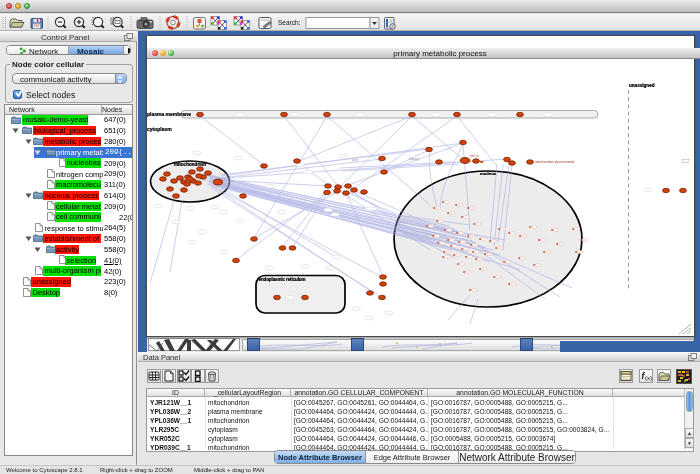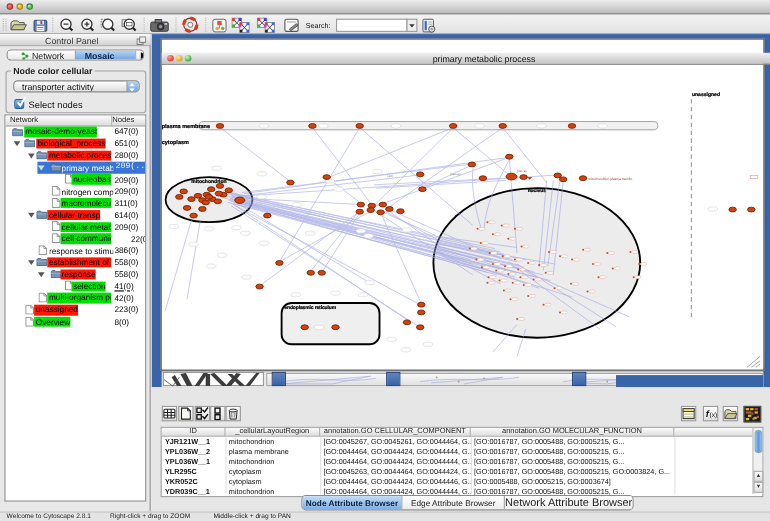--- a/index.html
+++ b/index.html
@@ -147,21 +147,21 @@
 <div style="width:55px;height:100%;background:linear-gradient(#b5d4f5,#74a7e0);position:relative;border-right:1px solid #999;">
 <span class="a" style="left:0;top:1px;width:43px;text-align:center;font-size:8px;font-weight:bold;color:#102a50;">Mosaic</span>
       </div>
 <div style="flex:1;position:relative;background:linear-gradient(#fff,#e8e8e8);">
 <span class="a" style="left:4px;top:0.5px;font-size:8px;color:#000;">▶</span>
       </div>
 </div>
     <div class="a" style="left:5px;top:33px;width:128px;height:39px;border:1px solid #a2a2a2;border-radius:3px;"></div>
 <span class="a" style="left:10px;top:28.5px;font-size:8px;font-weight:bold;color:#222;background:#e8e8e8;padding:0 2px;">Node color cellular</span>
     <div class="a" style="left:12px;top:42px;width:115px;height:11px;border:1px solid #8a8a8a;border-radius:4px;background:linear-gradient(#fff,#dedede);overflow:hidden;">
-<span class="a" style="left:7px;top:1px;font-size:8px;color:#111;">transporter activity</span>
+<span class="a" style="left:7px;top:1px;font-size:8px;color:#111;">communicati activity</span>
 <div class="a" style="right:0;top:0;width:11px;height:11px;background:linear-gradient(#b5d2f5,#6d9fe0);border-left:1px solid #8a8a8a;"></div>
 <svg class="a" style="right:1px;top:0px;" width="10" height="11">
         <path d="M5 1.5 L7.5 4.5 L2.5 4.5 Z" fill="#fff"></path>
         <path d="M5 9.5 L7.5 6.5 L2.5 6.5 Z" fill="#fff"></path>
       </svg>
 </div>
     <div class="a" style="left:13px;top:58.5px;width:9px;height:9px;border-radius:2px;background:linear-gradient(#7db3ea,#3a78c8);border:1px solid #2a5a9a;"></div>
 <svg class="a" style="left:14px;top:55.5px;" width="12" height="12">
       <path d="M2 6 L4.5 9 L9 1.5" fill="none" stroke="#fff" stroke-width="1.8"></path>
     </svg>
@@ -224,57 +224,57 @@
       </svg>
       <span class="a" style="left:49.5px;top:74.9px;max-width:46px;overflow:hidden;white-space:nowrap;font-size:7.5px;line-height:9.6px;color:#000;background:#00e000;padding-left:1.5px;">macromolecule m</span>
       <span class="a" style="left:99px;top:75.10000000000001px;font-size:7.5px;line-height:9.3px;color:#000;">311(0)</span>
       <svg class="a" style="left:20px;top:88.10000000000001px;" width="8" height="6">
         <path d="M0.5 0.5 L6.5 0.5 L3.5 5 Z" fill="#555"></path>
       </svg>
       <svg class="a" style="left:28px;top:86.10000000000001px;" width="10" height="8">
         <path d="M0.5 7.5 L0.5 2 L1.5 1 L4 1 L5 2 L9.5 2 L9.5 7.5 Z" fill="#7694b5" stroke="#44617f" stroke-width="0.8"></path>
         <path d="M0.5 3.5 L9.5 3.5" stroke="#9fb6cf" stroke-width="0.8"></path>
       </svg>
-      <span class="a" style="left:38.0px;top:85.7px;max-width:57.5px;overflow:hidden;white-space:nowrap;font-size:7.5px;line-height:9.6px;color:#000;background:#ff1500;padding-left:1.5px;">cellular transp</span>
+      <span class="a" style="left:38.0px;top:85.7px;max-width:57.5px;overflow:hidden;white-space:nowrap;font-size:7.5px;line-height:9.6px;color:#000;background:#ff1500;padding-left:1.5px;">nucleus process</span>
       <span class="a" style="left:99px;top:85.9px;font-size:7.5px;line-height:9.3px;color:#000;">614(0)</span>
       <svg class="a" style="left:42px;top:96.4px;" width="8" height="9">
         <path d="M0.5 0.5 L5 0.5 L7.5 3 L7.5 8.5 L0.5 8.5 Z" fill="#fff" stroke="#777" stroke-width="0.8"></path>
         <path d="M5 0.5 L5 3 L7.5 3" fill="none" stroke="#777" stroke-width="0.7"></path>
       </svg>
       <span class="a" style="left:49.5px;top:96.5px;max-width:46px;overflow:hidden;white-space:nowrap;font-size:7.5px;line-height:9.6px;color:#000;background:#00e000;padding-left:1.5px;">cellular metaboli</span>
       <span class="a" style="left:99px;top:96.7px;font-size:7.5px;line-height:9.3px;color:#000;">209(0)</span>
       <svg class="a" style="left:42px;top:107.2px;" width="8" height="9">
         <path d="M0.5 0.5 L5 0.5 L7.5 3 L7.5 8.5 L0.5 8.5 Z" fill="#fff" stroke="#777" stroke-width="0.8"></path>
         <path d="M5 0.5 L5 3 L7.5 3" fill="none" stroke="#777" stroke-width="0.7"></path>
       </svg>
       <span class="a" style="left:49.5px;top:107.3px;max-width:46px;overflow:hidden;white-space:nowrap;font-size:7.5px;line-height:9.6px;color:#000;background:#00e000;padding-left:1.5px;">cell communicati</span>
       <span class="a" style="left:114px;top:107.5px;font-size:7.5px;line-height:9.3px;color:#000;">22(0)</span>
       <svg class="a" style="left:30px;top:118.0px;" width="8" height="9">
         <path d="M0.5 0.5 L5 0.5 L7.5 3 L7.5 8.5 L0.5 8.5 Z" fill="#fff" stroke="#777" stroke-width="0.8"></path>
         <path d="M5 0.5 L5 3 L7.5 3" fill="none" stroke="#777" stroke-width="0.7"></path>
       </svg>
       <span class="a" style="left:39.5px;top:118.5px;max-width:58.5px;overflow:hidden;white-space:nowrap;font-size:7.5px;line-height:9.3px;color:#000;">response to stimulu</span>
-      <span class="a" style="left:99px;top:118.3px;font-size:7.5px;line-height:9.3px;color:#000;">386(0)</span>
+      <span class="a" style="left:99px;top:118.3px;font-size:7.5px;line-height:9.3px;color:#000;">264(5)</span>
       <svg class="a" style="left:20px;top:131.3px;" width="8" height="6">
         <path d="M0.5 0.5 L6.5 0.5 L3.5 5 Z" fill="#555"></path>
       </svg>
       <svg class="a" style="left:28px;top:129.3px;" width="10" height="8">
         <path d="M0.5 7.5 L0.5 2 L1.5 1 L4 1 L5 2 L9.5 2 L9.5 7.5 Z" fill="#7694b5" stroke="#44617f" stroke-width="0.8"></path>
         <path d="M0.5 3.5 L9.5 3.5" stroke="#9fb6cf" stroke-width="0.8"></path>
       </svg>
       <span class="a" style="left:38.0px;top:128.9px;max-width:57.5px;overflow:hidden;white-space:nowrap;font-size:7.5px;line-height:9.6px;color:#000;background:#ff1500;padding-left:1.5px;">establishment of loc</span>
       <span class="a" style="left:99px;top:129.10000000000002px;font-size:7.5px;line-height:9.3px;color:#000;">558(0)</span>
       <svg class="a" style="left:29px;top:142.10000000000002px;" width="8" height="6">
         <path d="M0.5 0.5 L6.5 0.5 L3.5 5 Z" fill="#555"></path>
       </svg>
       <svg class="a" style="left:41px;top:140.10000000000002px;" width="10" height="8">
         <path d="M0.5 7.5 L0.5 2 L1.5 1 L4 1 L5 2 L9.5 2 L9.5 7.5 Z" fill="#7694b5" stroke="#44617f" stroke-width="0.8"></path>
         <path d="M0.5 3.5 L9.5 3.5" stroke="#9fb6cf" stroke-width="0.8"></path>
       </svg>
-      <span class="a" style="left:49.5px;top:139.70000000000002px;max-width:46px;overflow:hidden;white-space:nowrap;font-size:7.5px;line-height:9.6px;color:#000;background:#ff1500;padding-left:1.5px;">response</span>
+      <span class="a" style="left:49.5px;top:139.70000000000002px;max-width:46px;overflow:hidden;white-space:nowrap;font-size:7.5px;line-height:9.6px;color:#000;background:#ff1500;padding-left:1.5px;">activity</span>
       <span class="a" style="left:99px;top:139.90000000000003px;font-size:7.5px;line-height:9.3px;color:#000;">558(0)</span>
       <svg class="a" style="left:53.5px;top:150.4px;" width="8" height="9">
         <path d="M0.5 0.5 L5 0.5 L7.5 3 L7.5 8.5 L0.5 8.5 Z" fill="#fff" stroke="#777" stroke-width="0.8"></path>
         <path d="M5 0.5 L5 3 L7.5 3" fill="none" stroke="#777" stroke-width="0.7"></path>
       </svg>
       <span class="a" style="left:60.0px;top:150.5px;max-width:35.5px;overflow:hidden;white-space:nowrap;font-size:7.5px;line-height:9.6px;color:#000;background:#00e000;padding-left:1.5px;">selection</span>
       <span class="a" style="left:99px;top:150.70000000000002px;font-size:7.5px;line-height:9.3px;color:#000;text-decoration:underline;">41(0)</span>
       <svg class="a" style="left:30px;top:161.20000000000002px;" width="8" height="9">
         <path d="M0.5 0.5 L5 0.5 L7.5 3 L7.5 8.5 L0.5 8.5 Z" fill="#fff" stroke="#777" stroke-width="0.8"></path>
         <path d="M5 0.5 L5 3 L7.5 3" fill="none" stroke="#777" stroke-width="0.7"></path>
@@ -284,21 +284,21 @@
       <svg class="a" style="left:18px;top:172.0px;" width="8" height="9">
         <path d="M0.5 0.5 L5 0.5 L7.5 3 L7.5 8.5 L0.5 8.5 Z" fill="#fff" stroke="#777" stroke-width="0.8"></path>
         <path d="M5 0.5 L5 3 L7.5 3" fill="none" stroke="#777" stroke-width="0.7"></path>
       </svg>
       <span class="a" style="left:26.0px;top:172.1px;max-width:69.5px;overflow:hidden;white-space:nowrap;font-size:7.5px;line-height:9.6px;color:#000;background:#ff1500;padding-left:1.5px;">unassigned</span>
       <span class="a" style="left:99px;top:172.3px;font-size:7.5px;line-height:9.3px;color:#000;">223(0)</span>
       <svg class="a" style="left:18px;top:182.8px;" width="8" height="9">
         <path d="M0.5 0.5 L5 0.5 L7.5 3 L7.5 8.5 L0.5 8.5 Z" fill="#fff" stroke="#777" stroke-width="0.8"></path>
         <path d="M5 0.5 L5 3 L7.5 3" fill="none" stroke="#777" stroke-width="0.7"></path>
       </svg>
-      <span class="a" style="left:26.0px;top:182.9px;max-width:69.5px;overflow:hidden;white-space:nowrap;font-size:7.5px;line-height:9.6px;color:#000;background:#00e000;padding-left:1.5px;">Overview</span>
+      <span class="a" style="left:26.0px;top:182.9px;max-width:69.5px;overflow:hidden;white-space:nowrap;font-size:7.5px;line-height:9.6px;color:#000;background:#00e000;padding-left:1.5px;">Desktop</span>
       <span class="a" style="left:99px;top:183.10000000000002px;font-size:7.5px;line-height:9.3px;color:#000;">8(0)</span>
     </div>
   </div>
 <div class="a" style="left:138px;top:31px;width:562px;height:321px;background:#3a64a8;"></div>
 <div class="a" style="left:147px;top:337px;width:547px;height:15px;background:#e9e9e9;overflow:hidden;">
     <div class="a" style="left:1px;top:1px;width:92px;height:13px;background:#fdfdfd;border:0.5px solid #999;"></div>
     <svg class="a" style="left:2px;top:0px" width="92" height="15" viewBox="0 0 92 15">
 <g fill="#3c3c3c">
         <path d="M10 4 L16 14 L12 14 L7 6 Z"></path>
         <path d="M20 2 L26 14 L21 14 L15 3 Z"></path>
@@ -645,20 +645,27 @@
     <text x="470" y="156.5" font-size="2.8" fill="#a33c2c">(mit. a)</text>
     <path d="M479 161 L484 161 L481.5 163.5 Z" fill="#cc4410"></path>
     <rect x="682" y="159.5" width="7" height="3" fill="#fff" stroke="#d89090" stroke-width="0.5"></rect>
     <g stroke="#999" stroke-width="0.8">
       <line x1="679" y1="334" x2="691" y2="324"></line>
       <line x1="683" y1="334" x2="691" y2="328"></line>
       <line x1="687" y1="334" x2="691" y2="331"></line>
     </g>
   </svg>
 <div class="a" style="left:138px;top:352px;width:562px;height:113px;background:#e6e6e6;">
+    <div class="a" style="left:0;top:0;width:562px;height:9.5px;background:linear-gradient(#fafafa,#d2d2d2);border-bottom:1px solid #b0b0b0;">
+<span class="a" style="left:5px;top:0.5px;font-size:7.5px;color:#333;">Data Panel</span>
+<svg class="a" style="left:550px;top:1px" width="9" height="8">
+        <rect x="0.5" y="2.5" width="5.5" height="5" fill="none" stroke="#777" stroke-width="0.9"></rect>
+        <rect x="3" y="0.5" width="5.5" height="5" fill="#eee" stroke="#777" stroke-width="0.9"></rect>
+      </svg>
+</div>
     <div class="a" style="left:9px;top:17px;width:14px;height:14px;background:linear-gradient(#fcfcfc,#e0e0e0);border:1px solid #9a9a9a;"></div>
     <svg class="a" style="left:10px;top:18px" width="12" height="12" viewBox="0 0 12 12">
       <rect x="1" y="2" width="10" height="8" rx="1" fill="#fff" stroke="#222" stroke-width="1"></rect>
       <line x1="1" y1="5" x2="11" y2="5" stroke="#222"></line>
       <line x1="1" y1="7.5" x2="11" y2="7.5" stroke="#222"></line>
       <line x1="4.3" y1="2" x2="4.3" y2="10" stroke="#222"></line>
       <line x1="7.6" y1="2" x2="7.6" y2="10" stroke="#222"></line>
     </svg>
     <div class="a" style="left:24px;top:17px;width:14px;height:14px;background:linear-gradient(#fcfcfc,#e0e0e0);border:1px solid #9a9a9a;"></div>
     <svg class="a" style="left:25px;top:18px" width="12" height="12" viewBox="0 0 12 12">

